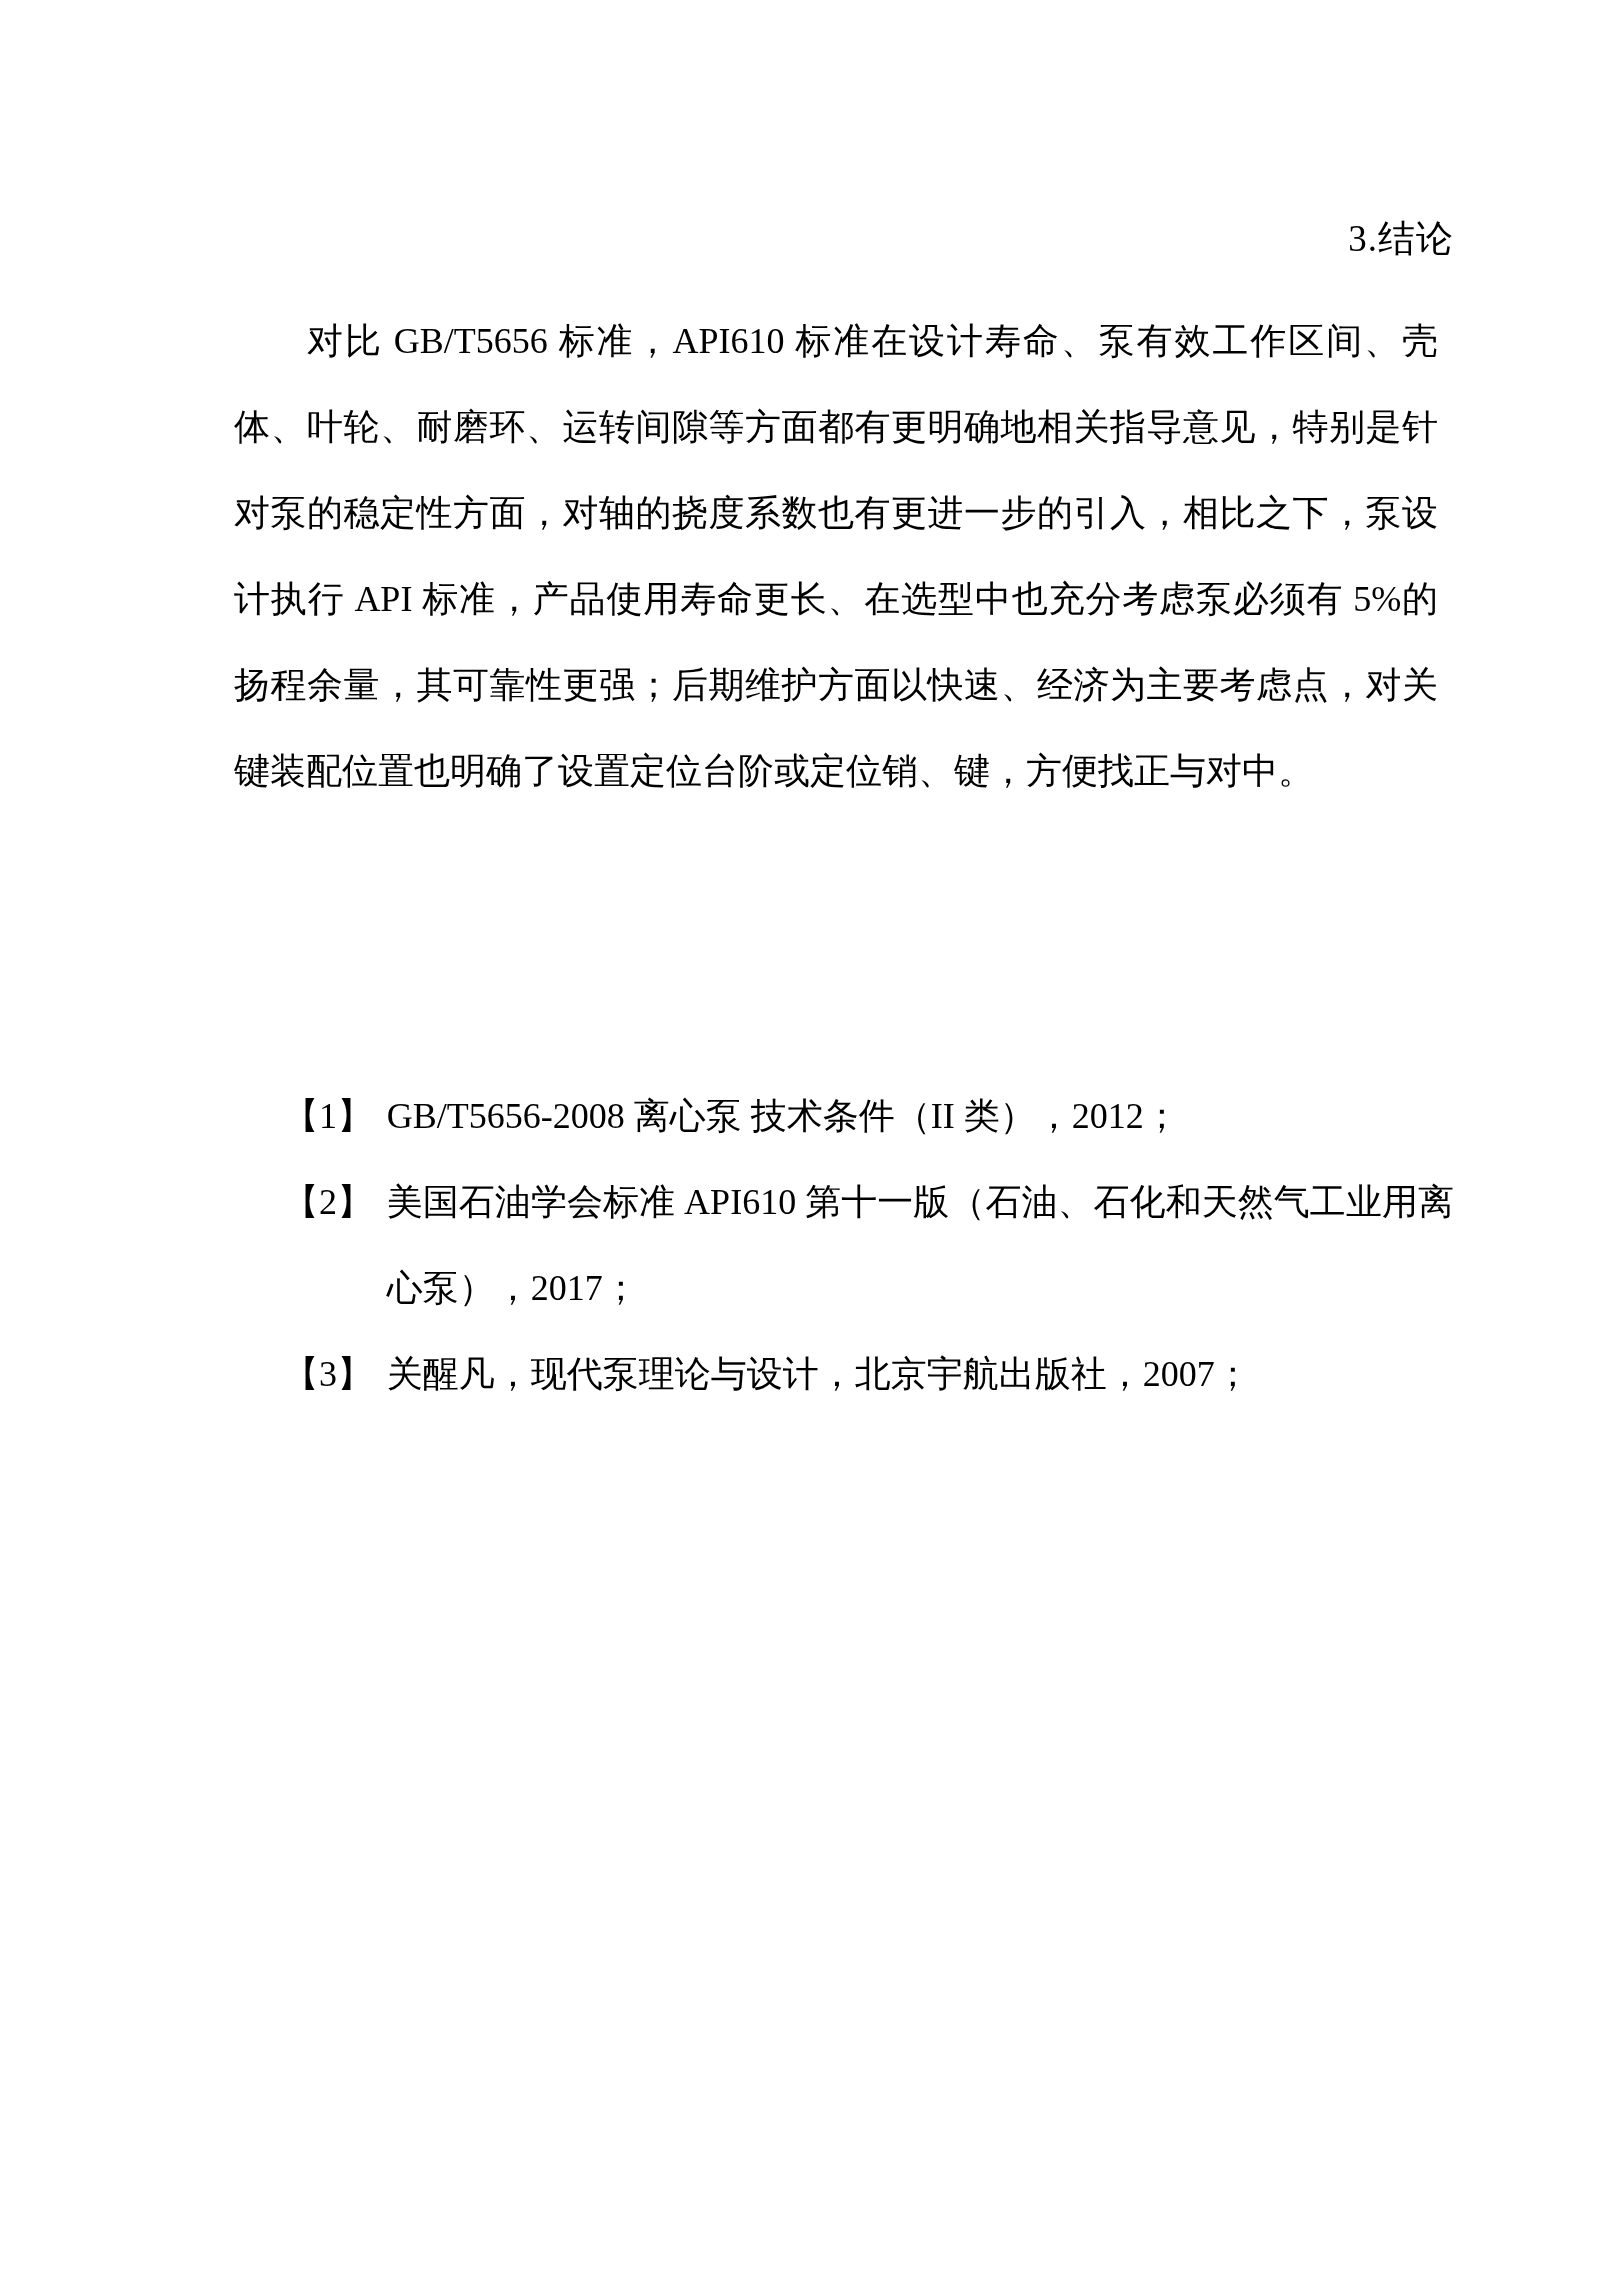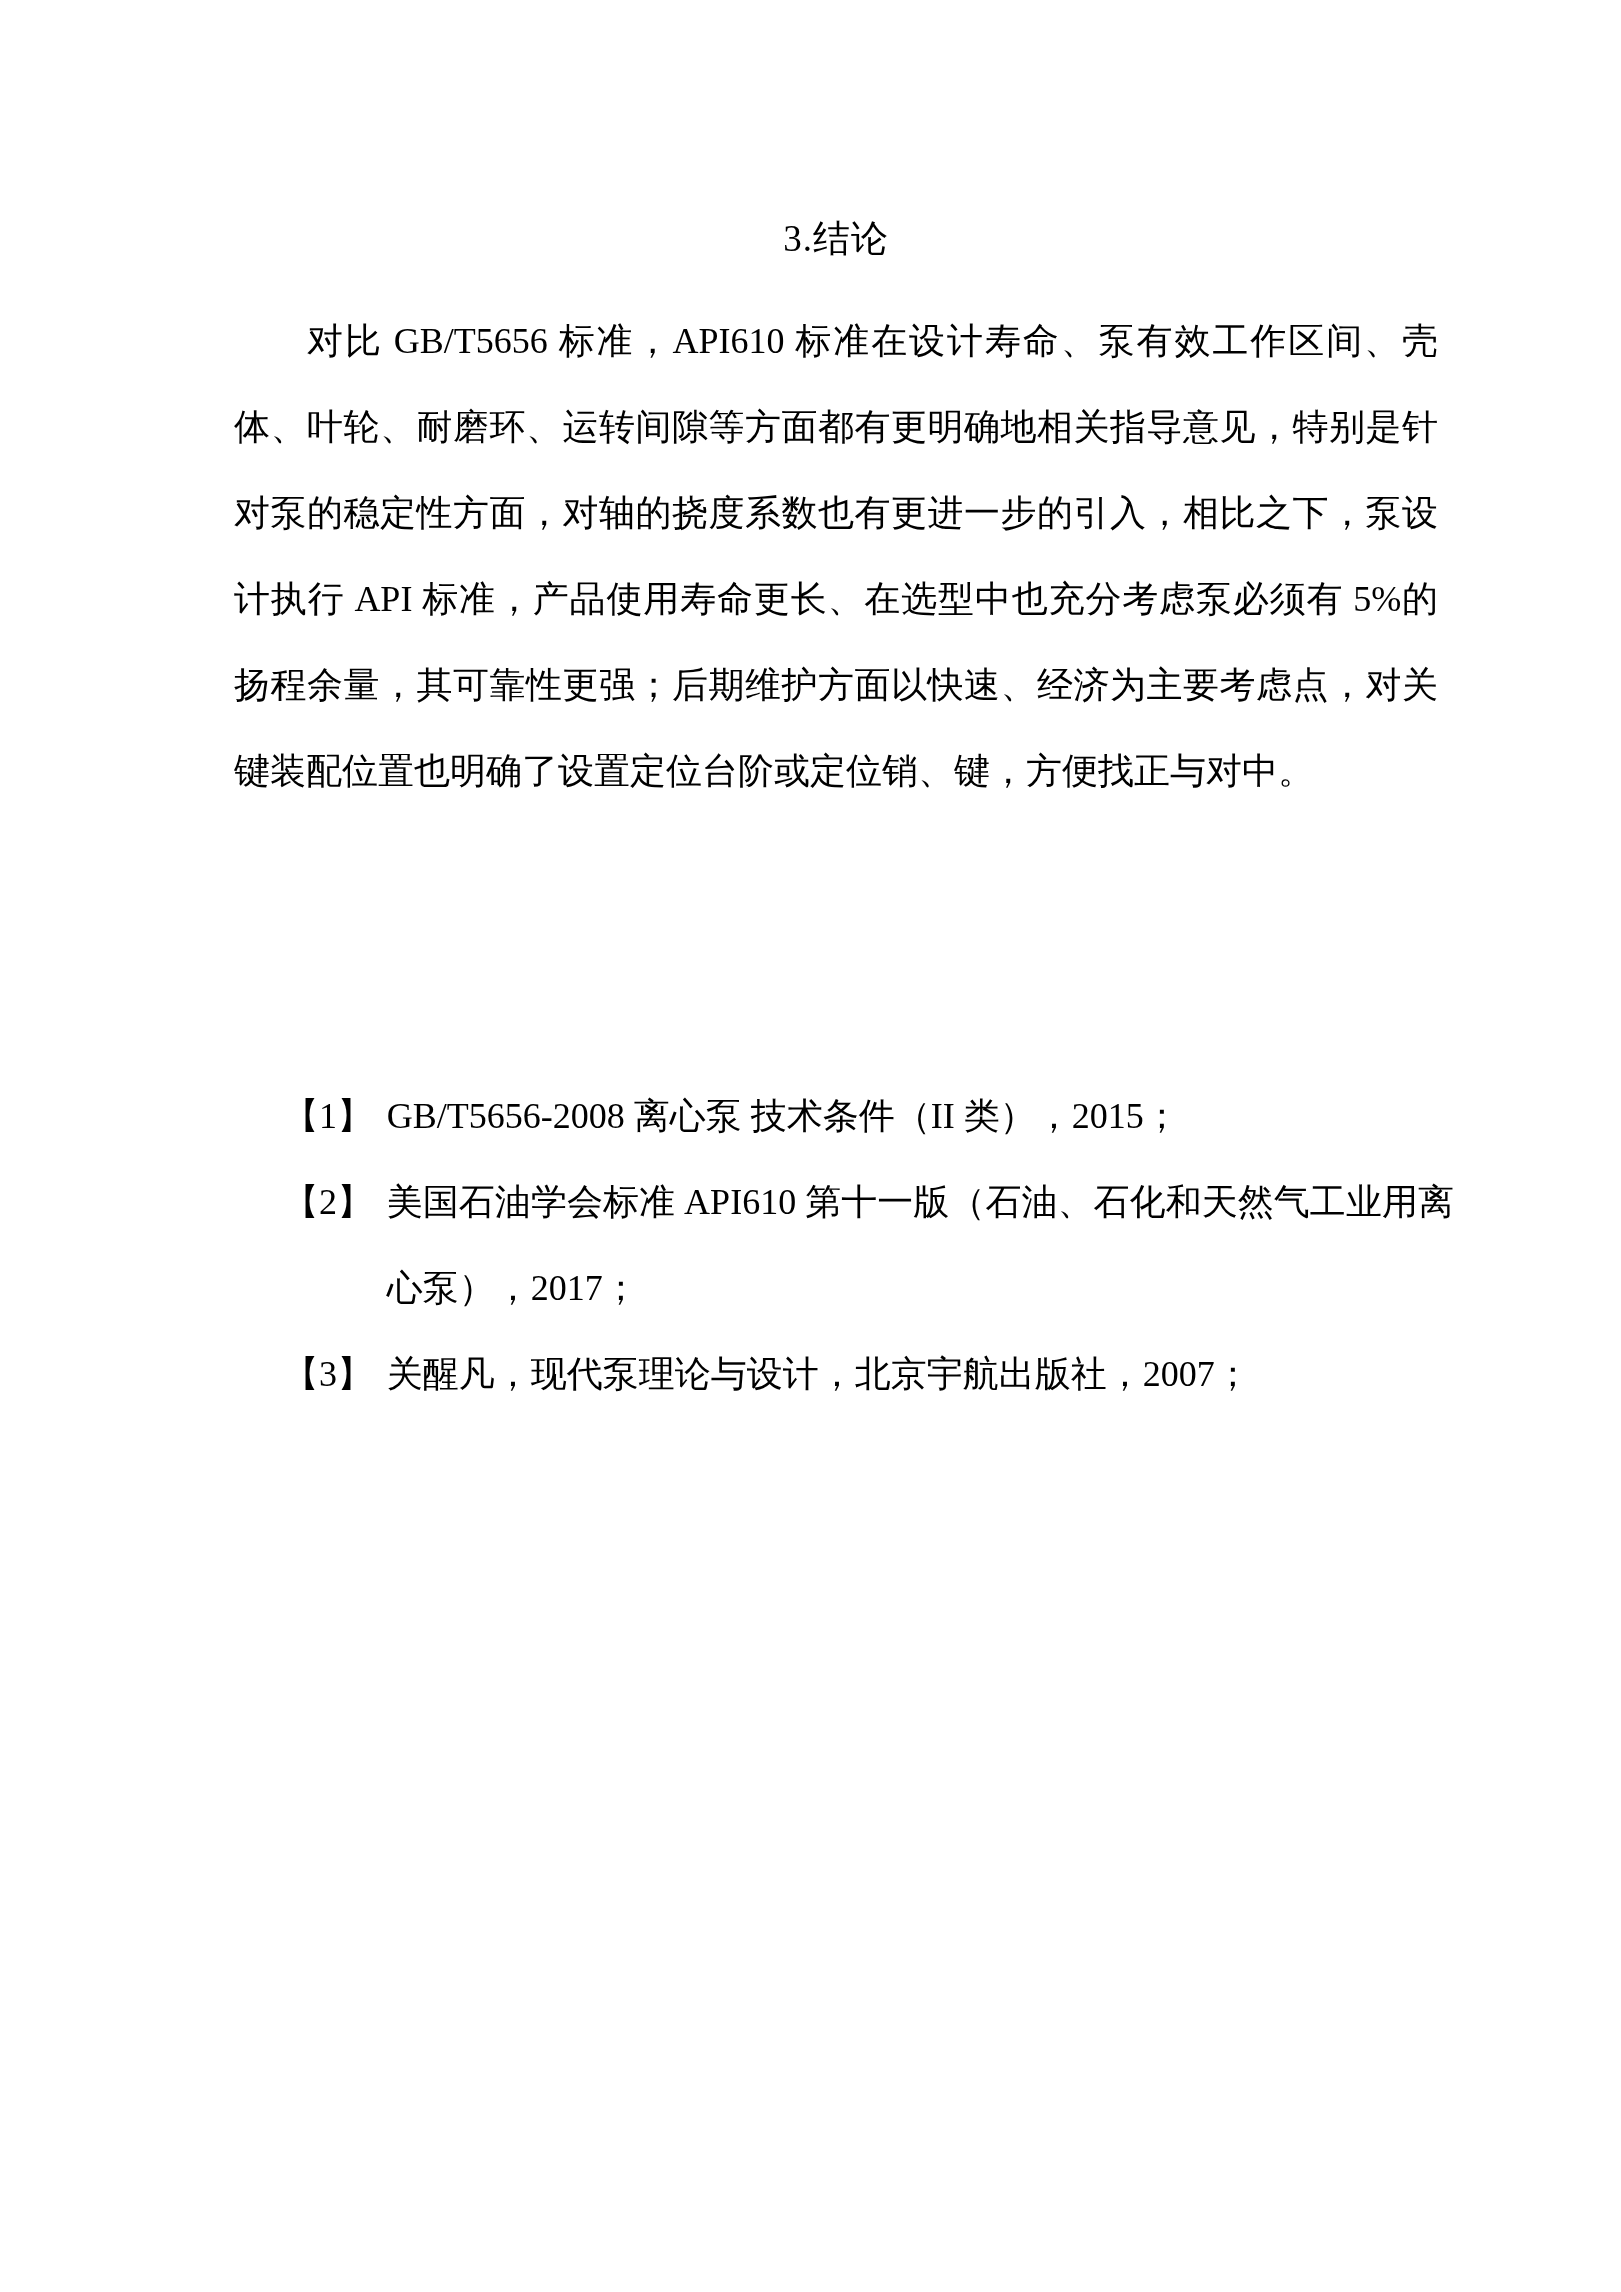--- a/index.html
+++ b/index.html
@@ -20,21 +20,21 @@
     box-sizing: border-box;
     padding: 196px 167px 0 218px;
     font-size: 36px;
     line-height: 86px;
     text-align: justify;
   }
   .heading {
     margin: 0;
     font-size: 37px;
     font-weight: normal;
-    text-align: center;
+    text-align: right;
     letter-spacing: 1px;
   }
   .para {
     margin: 16px;
     text-indent: 73px;
   }
   .section-gap {
     height: 243px;
   }
   .reference {
@@ -62,21 +62,21 @@
 
     <p class="para">对比 GB/T5656 标准，API610 标准在设计寿命、泵有效工作区间、壳体、叶轮、耐磨环、运转间隙等方面都有更明确地相关指导意见，特别是针对泵的稳定性方面，对轴的挠度系数也有更进一步的引入，相比之下，泵设计执行 API 标准，产品使用寿命更长、在选型中也充分考虑泵必须有 5%的扬程余量，其可靠性更强；后期维护方面以快速、经济为主要考虑点，对关键装配位置也明确了设置定位台阶或定位销、键，方便找正与对中。</p>
 
 
     <div class="section-gap"></div>
 
     <div class="references">
 
       <div class="reference">
         <span class="ref-label">【1】</span>
-        <span class="ref-text">GB/T5656-2008 离心泵 技术条件（II 类），2015；</span>
+        <span class="ref-text">GB/T5656-2008 离心泵 技术条件（II 类），2012；</span>
       </div>
 
       <div class="reference">
         <span class="ref-label">【2】</span>
         <span class="ref-text">美国石油学会标准 API610 第十一版（石油、石化和天然气工业用离心泵），2017；</span>
       </div>
 
       <div class="reference">
         <span class="ref-label">【3】</span>
         <span class="ref-text">关醒凡，现代泵理论与设计，北京宇航出版社，2007；</span>

